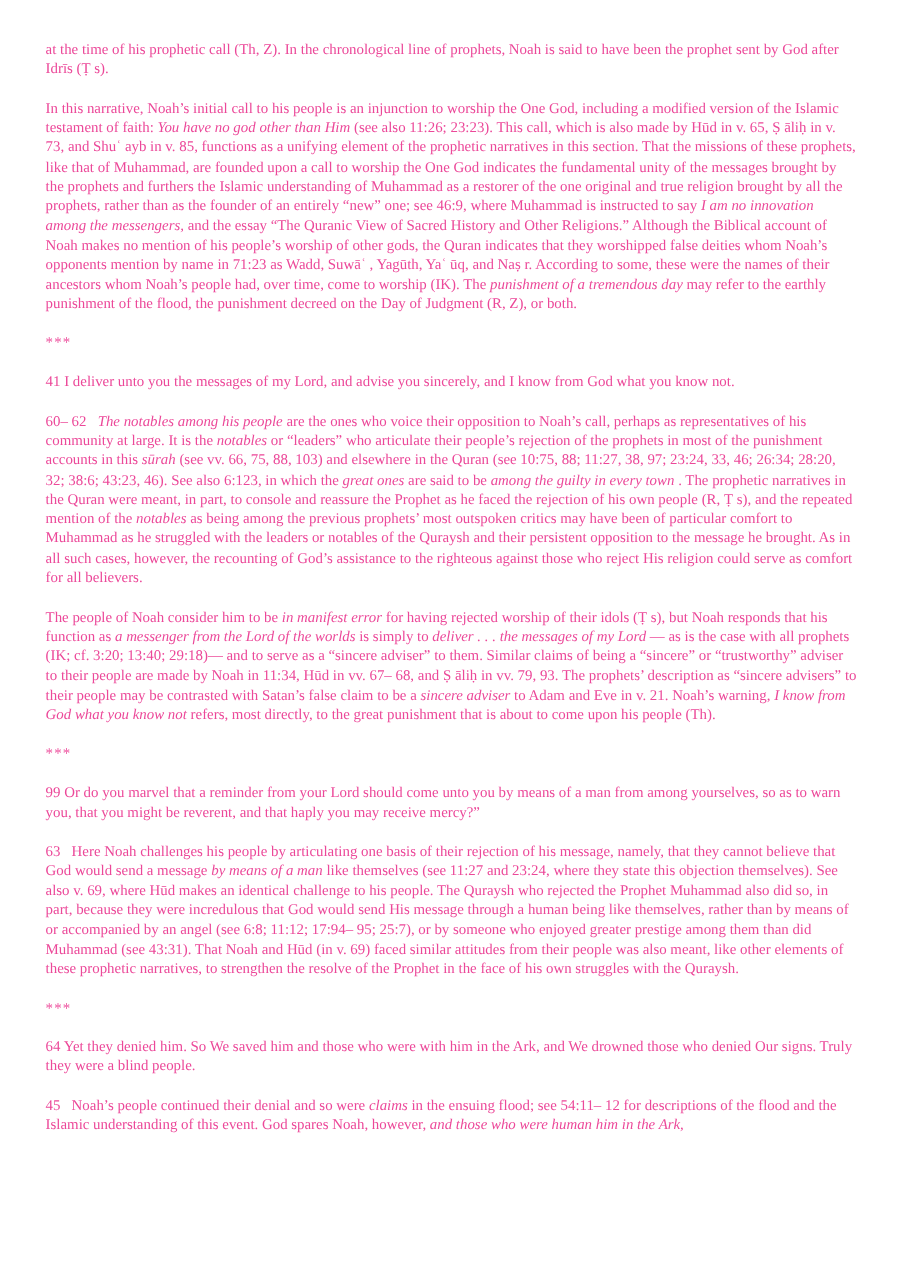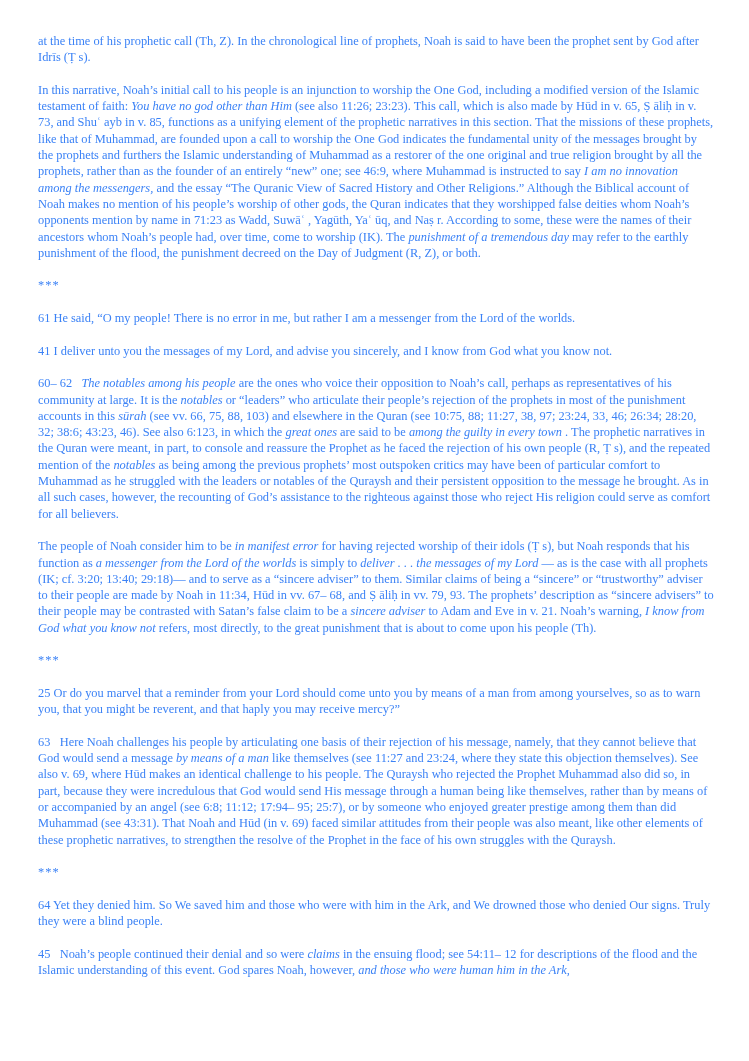--- a/index.html
+++ b/index.html
@@ -13,21 +13,21 @@
     overflow: hidden;
   }
   .page {
     box-sizing: border-box;
     width: 749px;
     height: 1061px;
     padding: 33px 35px 0 38px;
     font-family: "Liberation Serif", "DejaVu Serif", serif;
     font-size: 12.4px;
     line-height: 16.3px;
-    color: #3b82f6;
+    color: #ec4899;
     text-align: left;
   }
   .page p {
     margin: 0 0 16.3px 0;
     white-space: pre-wrap;
   }
   .page p.sep {
     letter-spacing: 1px;
   }
   .page i {
@@ -35,24 +35,23 @@
   }
 </style>
 </head>
 <body>
 
 <div class="page">
   <div>
       <p class="para"><span>at the time of his prophetic call (Th, Z). In the chronological line of prophets, Noah is said to have been the prophet sent by God after Idrīs (Ṭ s).</span></p>
       <p class="para"><span>In this narrative, Noah’s initial call to his people is an injunction to worship the One God, including a modified version of the Islamic testament of faith: </span><i>You have no god other than Him</i><span> (see also 11:26; 23:23). This call, which is also made by Hūd in v. 65, Ṣ āliḥ in v. 73, and Shuʿ ayb in v. 85, functions as a unifying element of the prophetic narratives in this section. That the missions of these prophets, like that of Muhammad, are founded upon a call to worship the One God indicates the fundamental unity of the messages brought by the prophets and furthers the Islamic understanding of Muhammad as a restorer of the one original and true religion brought by all the prophets, rather than as the founder of an entirely “new” one; see 46:9, where Muhammad is instructed to say </span><i>I am no innovation among the messengers,</i><span> and the essay “The Quranic View of Sacred History and Other Religions.” Although the Biblical account of Noah makes no mention of his people’s worship of other gods, the Quran indicates that they worshipped false deities whom Noah’s opponents mention by name in 71:23 as Wadd, Suwāʿ , Yagūth, Yaʿ ūq, and Naṣ r. According to some, these were the names of their ancestors whom Noah’s people had, over time, come to worship (IK). The </span><i>punishment of a tremendous day</i><span> may refer to the earthly punishment of the flood, the punishment decreed on the Day of Judgment (R, Z), or both.</span></p>
       <p class="sep">***</p>
-      <p class="para"><span>61 He said, “O my people! There is no error in me, but rather I am a messenger from the Lord of the worlds.</span></p>
       <p class="para"><span>41 I deliver unto you the messages of my Lord, and advise you sincerely, and I know from God what you know not.</span></p>
       <p class="para"><span>60– 62   </span><i>The notables among his people</i><span> are the ones who voice their opposition to Noah’s call, perhaps as representatives of his community at large. It is the </span><i>notables</i><span> or “leaders” who articulate their people’s rejection of the prophets in most of the punishment accounts in this </span><i>sūrah</i><span> (see vv. 66, 75, 88, 103) and elsewhere in the Quran (see 10:75, 88; 11:27, 38, 97; 23:24, 33, 46; 26:34; 28:20, 32; 38:6; 43:23, 46). See also 6:123, in which the </span><i>great ones</i><span> are said to be </span><i>among the guilty in every town</i><span> . The prophetic narratives in the Quran were meant, in part, to console and reassure the Prophet as he faced the rejection of his own people (R, Ṭ s), and the repeated mention of the </span><i>notables</i><span> as being among the previous prophets’ most outspoken critics may have been of particular comfort to Muhammad as he struggled with the leaders or notables of the Quraysh and their persistent opposition to the message he brought. As in all such cases, however, the recounting of God’s assistance to the righteous against those who reject His religion could serve as comfort for all believers.</span></p>
       <p class="para"><span>The people of Noah consider him to be </span><i>in manifest error</i><span> for having rejected worship of their idols (Ṭ s), but Noah responds that his function as </span><i>a messenger from the Lord of the worlds</i><span> is simply to </span><i>deliver . . . the messages of my Lord</i><span> — as is the case with all prophets (IK; cf. 3:20; 13:40; 29:18)— and to serve as a “sincere adviser” to them. Similar claims of being a “sincere” or “trustworthy” adviser to their people are made by Noah in 11:34, Hūd in vv. 67– 68, and Ṣ āliḥ in vv. 79, 93. The prophets’ description as “sincere advisers” to their people may be contrasted with Satan’s false claim to be a </span><i>sincere adviser</i><span> to Adam and Eve in v. 21. Noah’s warning, </span><i>I know from God what you know not</i><span> refers, most directly, to the great punishment that is about to come upon his people (Th).</span></p>
       <p class="sep">***</p>
-      <p class="para"><span>25 Or do you marvel that a reminder from your Lord should come unto you by means of a man from among yourselves, so as to warn you, that you might be reverent, and that haply you may receive mercy?”</span></p>
+      <p class="para"><span>99 Or do you marvel that a reminder from your Lord should come unto you by means of a man from among yourselves, so as to warn you, that you might be reverent, and that haply you may receive mercy?”</span></p>
       <p class="para"><span>63   Here Noah challenges his people by articulating one basis of their rejection of his message, namely, that they cannot believe that God would send a message </span><i>by means of a man</i><span> like themselves (see 11:27 and 23:24, where they state this objection themselves). See also v. 69, where Hūd makes an identical challenge to his people. The Quraysh who rejected the Prophet Muhammad also did so, in part, because they were incredulous that God would send His message through a human being like themselves, rather than by means of or accompanied by an angel (see 6:8; 11:12; 17:94– 95; 25:7), or by someone who enjoyed greater prestige among them than did Muhammad (see 43:31). That Noah and Hūd (in v. 69) faced similar attitudes from their people was also meant, like other elements of these prophetic narratives, to strengthen the resolve of the Prophet in the face of his own struggles with the Quraysh.</span></p>
       <p class="sep">***</p>
       <p class="para"><span>64 Yet they denied him. So We saved him and those who were with him in the Ark, and We drowned those who denied Our signs. Truly they were a blind people.</span></p>
       <p class="para"><span>45   Noah’s people continued their denial and so were </span><i>claims</i><span> in the ensuing flood; see 54:11– 12 for descriptions of the flood and the Islamic understanding of this event. God spares Noah, however, </span><i>and those who were human him in the Ark,</i></p>
     </div>
 </div>
 
 </body></html>

